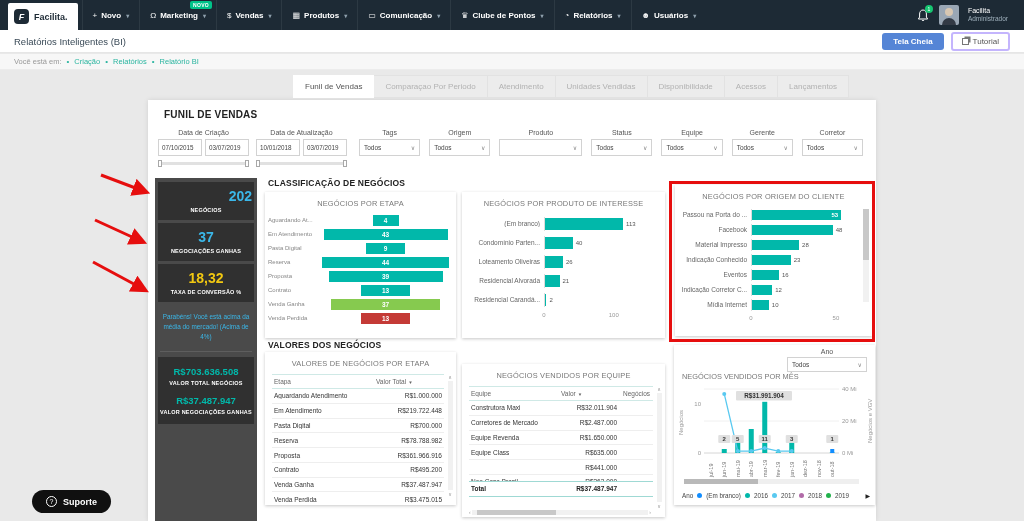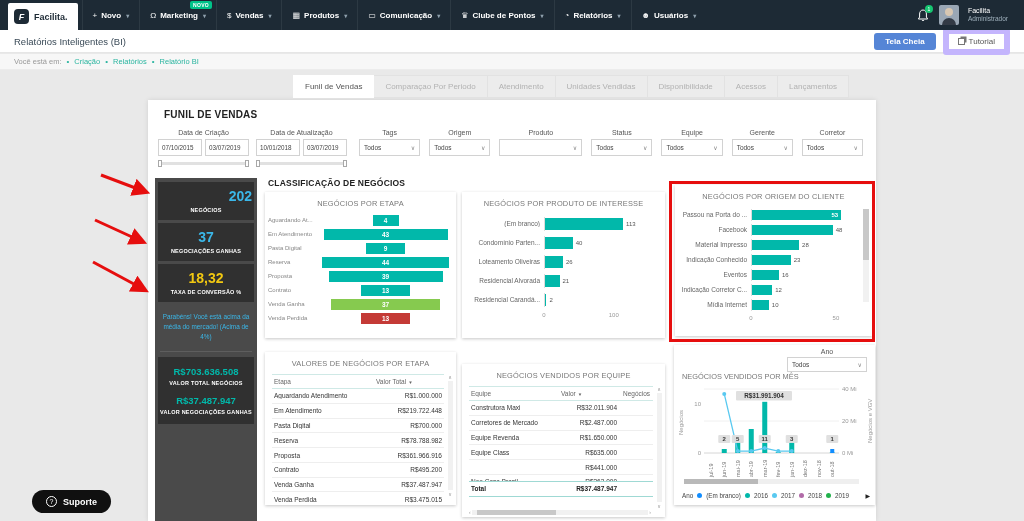--- a/index.html
+++ b/index.html
@@ -21,21 +21,21 @@
   .av-head { position:absolute; top:3px; left:6px; width:8px; height:8px; border-radius:50%; background:#d8c7b2; }
   .av-body { position:absolute; bottom:0; left:3px; width:14px; height:7px; border-radius:7px 7px 0 0; background:#333a45; }
   .user-stack { display:flex; flex-direction:column; line-height:1.25; }
   .user-name { font-size:7px; color:#fff; }
   .user-role { font-size:6.5px; color:#9fb0bc; }
 
   
   .page-header { position:absolute; top:30px; left:0; right:0; height:23px; background:#fff; border-bottom:1px solid #e6e6e6; display:flex; align-items:center; padding:0 14px; z-index:5; }
   .page-title { font-size:9.5px; color:#3a4a57; }
   .btn-blue { margin-left:auto; background:#5585d6; color:#fff; font-size:8px; font-weight:bold; padding:4px 11px; border-radius:3px; border:none; cursor:pointer; }
-  .btn-tutorial { background:#fff; border:6px solid #c4b5fd; color:#555; font-size:8px; padding:3px 9px; border-radius:3px; margin-left:7px; display:flex; align-items:center; gap:4px; cursor:pointer; }
+  .btn-tutorial { background:#fff; border:2px solid #c4b5fd; color:#555; font-size:8px; padding:3px 9px; border-radius:3px; margin-left:7px; display:flex; align-items:center; gap:4px; cursor:pointer; }
   .tut-icon { width:7px; height:7px; border:1px solid #777; display:inline-block; box-shadow:2px -2px 0 -0.5px #777; }
   .breadcrumb { position:absolute; top:54px; left:0; right:0; height:16px; background:#f7f7f7; border-bottom:1px solid #ececec; display:flex; align-items:center; gap:5px; padding:0 14px; font-size:7.5px; color:#999; z-index:4; }
   .crumb-sep { color:#2ab5a0; font-size:8px; }
   .crumb-link { color:#2ab5a0; cursor:pointer; }
 
   
   .tabs { position:absolute; top:75px; left:293px; display:flex; z-index:2; }
   .tab { font-size:8px; color:#b2b2b2; background:#ececec; border:1px solid #e2e2e2; border-left:none; padding:6px 11px; cursor:pointer; white-space:nowrap; }
   .tab:first-child { border-left:1px solid #e2e2e2; }
   .tab.active { background:#fff; color:#555; border-color:#fff; }
@@ -478,20 +478,21 @@
       </div>
       <div class="hb-axis" style="margin-left: 76px; margin-right: 14px;">
         <span class="hb-tick" style="left: 0%;">0</span>
         <span class="hb-tick" style="left: 79.3651%;">50</span>
       </div>
       <div class="vscroll">
         <div class="vthumb"></div>
       </div>
     </div>
 
+  <div class="section-h" id="sec2">VALORES DOS NEGÓCIOS</div>
   <div class="card" id="card-etapa">
       <div class="card-title">VALORES DE NEGÓCIOS POR ETAPA</div>
       <div class="tbl">
         <div class="tbl-head">
           <span class="tc-name" style="">Etapa</span>
           <span class="tc-val" style="width: 72px; text-align: left; padding-left: 6px;">Valor Total<span class="sort-ind">▼</span></span>
         </div>
         <div style="max-height: 118px; overflow: hidden;">
           <div class="tbl-row">
             <span class="tc-name" style="">Aguardando Atendimento</span>

